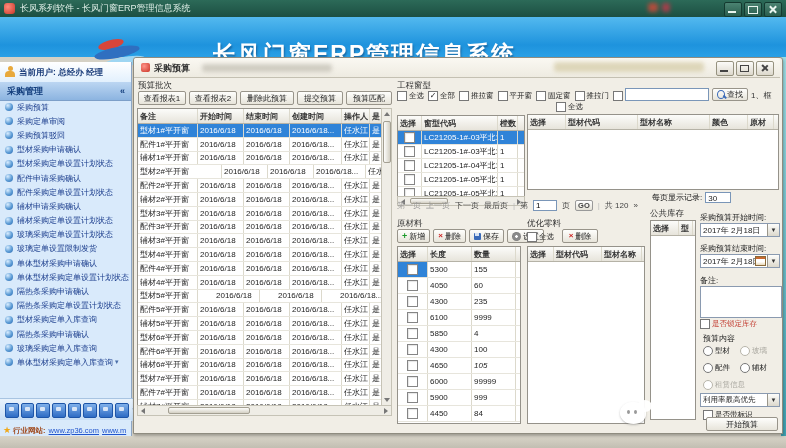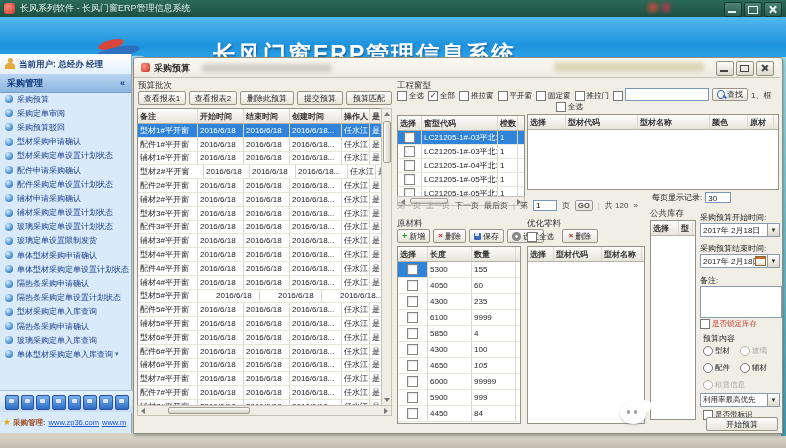--- a/index.html
+++ b/index.html
@@ -23,21 +23,21 @@
   
   .banner{left:0;top:17px;width:786px;height:40px;background:linear-gradient(#53b9ef,#1e93dd 70%,#2aa0e6);}
   .logo{left:92px;top:21px;width:60px;height:32px;}
   .logo i{position:absolute;border-radius:40% 60% 40% 60%;}
   .lg1{left:6px;top:2px;width:26px;height:9px;background:#d8453a;transform:rotate(-18deg);}
   .lg2{left:2px;top:9px;width:46px;height:11px;background:#2f6fc0;transform:rotate(-14deg);}
   .lg3{left:10px;top:19px;width:44px;height:10px;background:#9fd6f2;transform:rotate(-12deg);}
   .banner-title{left:213px;top:22px;font-size:23px;font-weight:bold;color:#fff;letter-spacing:2px;text-shadow:1px 2px 2px rgba(15,60,110,.55);white-space:nowrap;}
 
   
-  .sidebar{left:0;top:54px;width:131px;height:379px;background:#d9eafb;border-right:1px solid #8fa8c6;}
+  .sidebar{left:0;top:62px;width:131px;height:379px;background:#d9eafb;border-right:1px solid #8fa8c6;}
   .userbar{left:0;top:0;width:131px;height:20px;background:linear-gradient(#ffffff,#e2f0fd);border-bottom:1px solid #b9cfe8;}
   .person{left:5px;top:4px;width:10px;height:12px;}
   .person::before{content:"";position:absolute;left:2.5px;top:0;width:5px;height:5px;border-radius:50%;background:#e8a93c;}
   .person::after{content:"";position:absolute;left:0;top:5px;width:10px;height:6px;border-radius:4px 4px 0 0;background:#e8a93c;}
   .user-label{left:19px;top:5px;font-size:8.5px;font-weight:bold;color:#1a3c7a;white-space:nowrap;}
   .secheader{left:0;top:20px;width:131px;height:18px;background:linear-gradient(#bcd6f2,#8cb4e0);border-bottom:1px solid #7d9fc8;color:#123d7c;font-weight:bold;font-size:9px;line-height:18px;}
   .secheader .t{margin-left:7px;}
   .secheader .chev{position:absolute;right:6px;top:0;font-size:9px;}
   .nav{left:0;top:38px;width:131px;height:298px;overflow:hidden;}
   .nav-item{display:flex;align-items:center;height:14.2px;padding-left:5px;white-space:nowrap;cursor:pointer;}
@@ -267,21 +267,21 @@
       <div class="mini-tool"></div>
       <div class="mini-tool"></div>
       <div class="mini-tool"></div>
       <div class="mini-tool"></div>
       <div class="mini-tool"></div>
       <div class="mini-tool"></div>
       <div class="mini-tool"></div>
       <span class="tool-caret">▾</span>
     </div>
     <div class="abs side-footer">
-      <span class="star">★</span><span class="ft-label">采购管理:</span><span class="ft-link">www.zp36.com</span><span class="ft-link">www.m</span>
+      <span class="star">★</span><span class="ft-label">行业网站:</span><span class="ft-link">www.zp36.com</span><span class="ft-link">www.m</span>
     </div>
   </div>
 
   <div class="abs bottomstrip"></div>
   <div class="abs cyanstrip"></div>
 
   <div class="abs window"></div>
   <div class="abs tabstrip">
     <div class="abs tab-icon"></div>
     <div class="abs tab-label">采购预算</div>
@@ -336,21 +336,21 @@
       </div>
       <div class="g-row" style="height: 12.8px;">
         <span class="g-c" style="width: 60px;">辅材1#平开窗</span>
         <span class="g-c" style="width: 46px;">2016/6/18</span>
         <span class="g-c" style="width: 46px;">2016/6/18</span>
         <span class="g-c" style="width: 52px;">2016/6/18...</span>
         <span class="g-c" style="width: 28px;">任水江</span>
         <span class="g-c" style="width: 12px;">是</span>
       </div>
       <div class="g-row" style="height: 12.8px;">
-        <span class="g-c" style="width: 66px; font-family: Liberation Mono, monospace;">型材2#平开窗</span>
+        <span class="g-c" style="width: 84px;">型材2#平开窗</span>
         <span class="g-c" style="width: 46px;">2016/6/18</span>
         <span class="g-c" style="width: 46px;">2016/6/18</span>
         <span class="g-c" style="width: 52px;">2016/6/18...</span>
         <span class="g-c" style="width: 28px;">任水江</span>
         <span class="g-c" style="width: 12px;">是</span>
       </div>
       <div class="g-row" style="height: 12.8px;">
         <span class="g-c" style="width: 60px;">配件2#平开窗</span>
         <span class="g-c" style="width: 46px;">2016/6/18</span>
         <span class="g-c" style="width: 46px;">2016/6/18</span>

